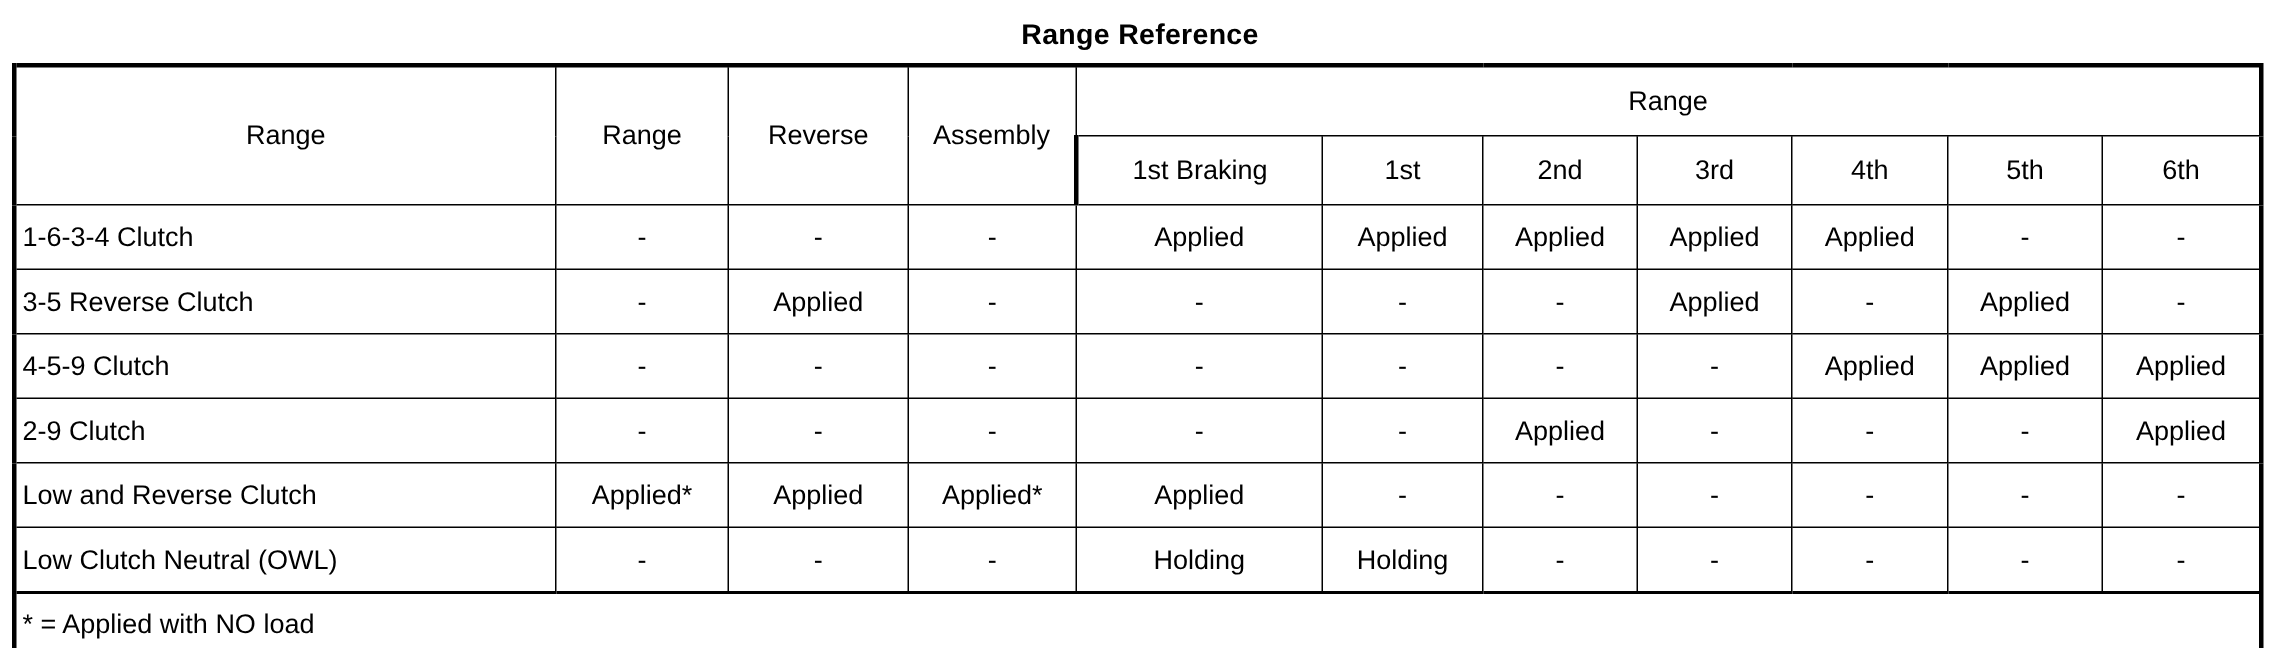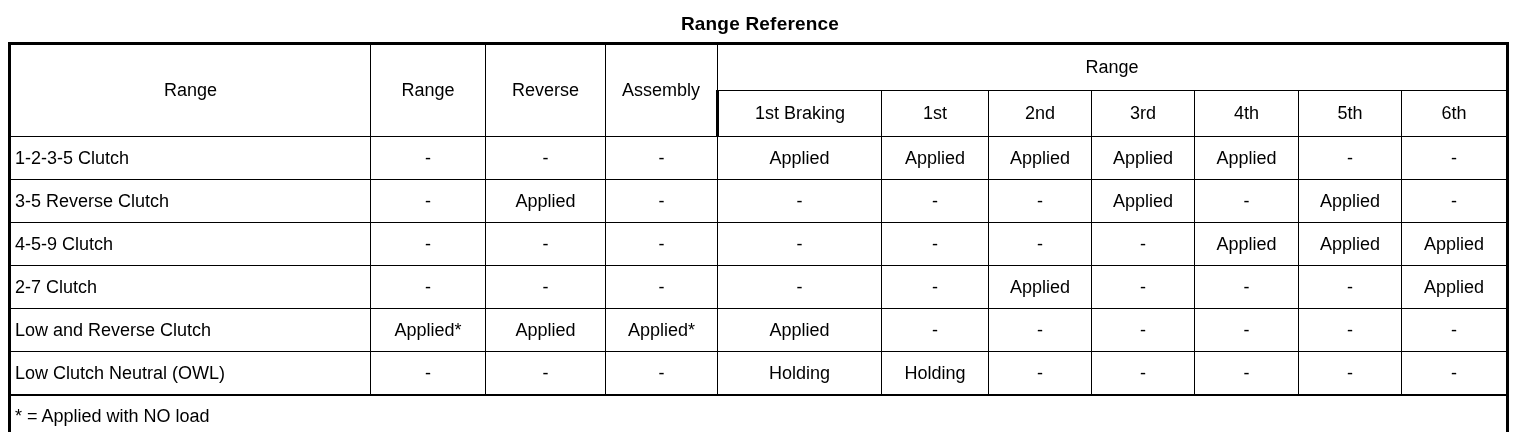--- a/index.html
+++ b/index.html
@@ -153,21 +153,21 @@
           <th class="sub">2nd</th>
           <th class="sub">3rd</th>
           <th class="sub">4th</th>
           <th class="sub">5th</th>
           <th class="sub">6th</th>
         </tr>
       </thead>
       <tbody>
 
         <tr class="data-row">
-          <td class="row-label">1-2-3-5 Clutch</td>
+          <td class="row-label">1-6-3-4 Clutch</td>
           <td class="cell">-</td>
           <td class="cell">-</td>
           <td class="cell">-</td>
           <td class="cell">Applied</td>
           <td class="cell">Applied</td>
           <td class="cell">Applied</td>
           <td class="cell">Applied</td>
           <td class="cell">Applied</td>
           <td class="cell">-</td>
           <td class="cell">-</td>
@@ -195,21 +195,21 @@
           <td class="cell">-</td>
           <td class="cell">-</td>
           <td class="cell">-</td>
           <td class="cell">-</td>
           <td class="cell">Applied</td>
           <td class="cell">Applied</td>
           <td class="cell">Applied</td>
         </tr>
 
         <tr class="data-row">
-          <td class="row-label">2-7 Clutch</td>
+          <td class="row-label">2-9 Clutch</td>
           <td class="cell">-</td>
           <td class="cell">-</td>
           <td class="cell">-</td>
           <td class="cell">-</td>
           <td class="cell">-</td>
           <td class="cell">Applied</td>
           <td class="cell">-</td>
           <td class="cell">-</td>
           <td class="cell">-</td>
           <td class="cell">Applied</td>

